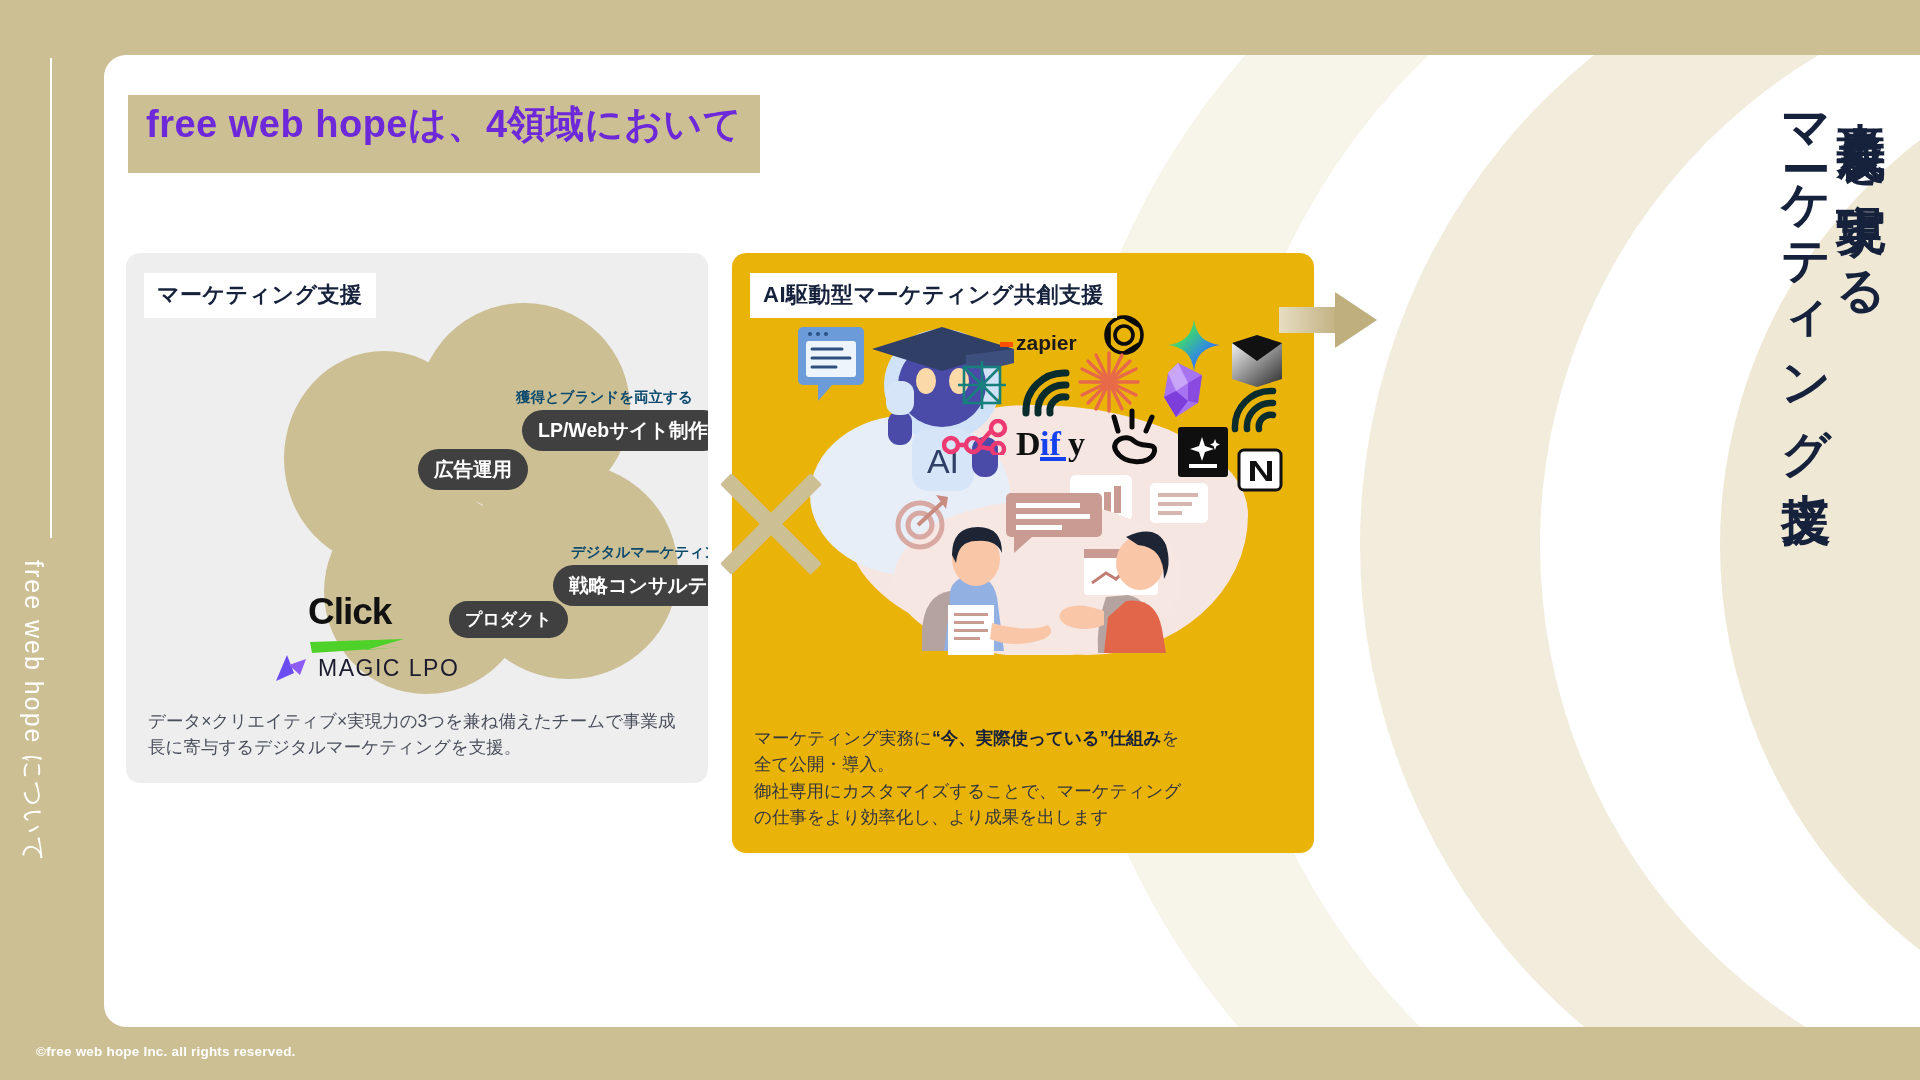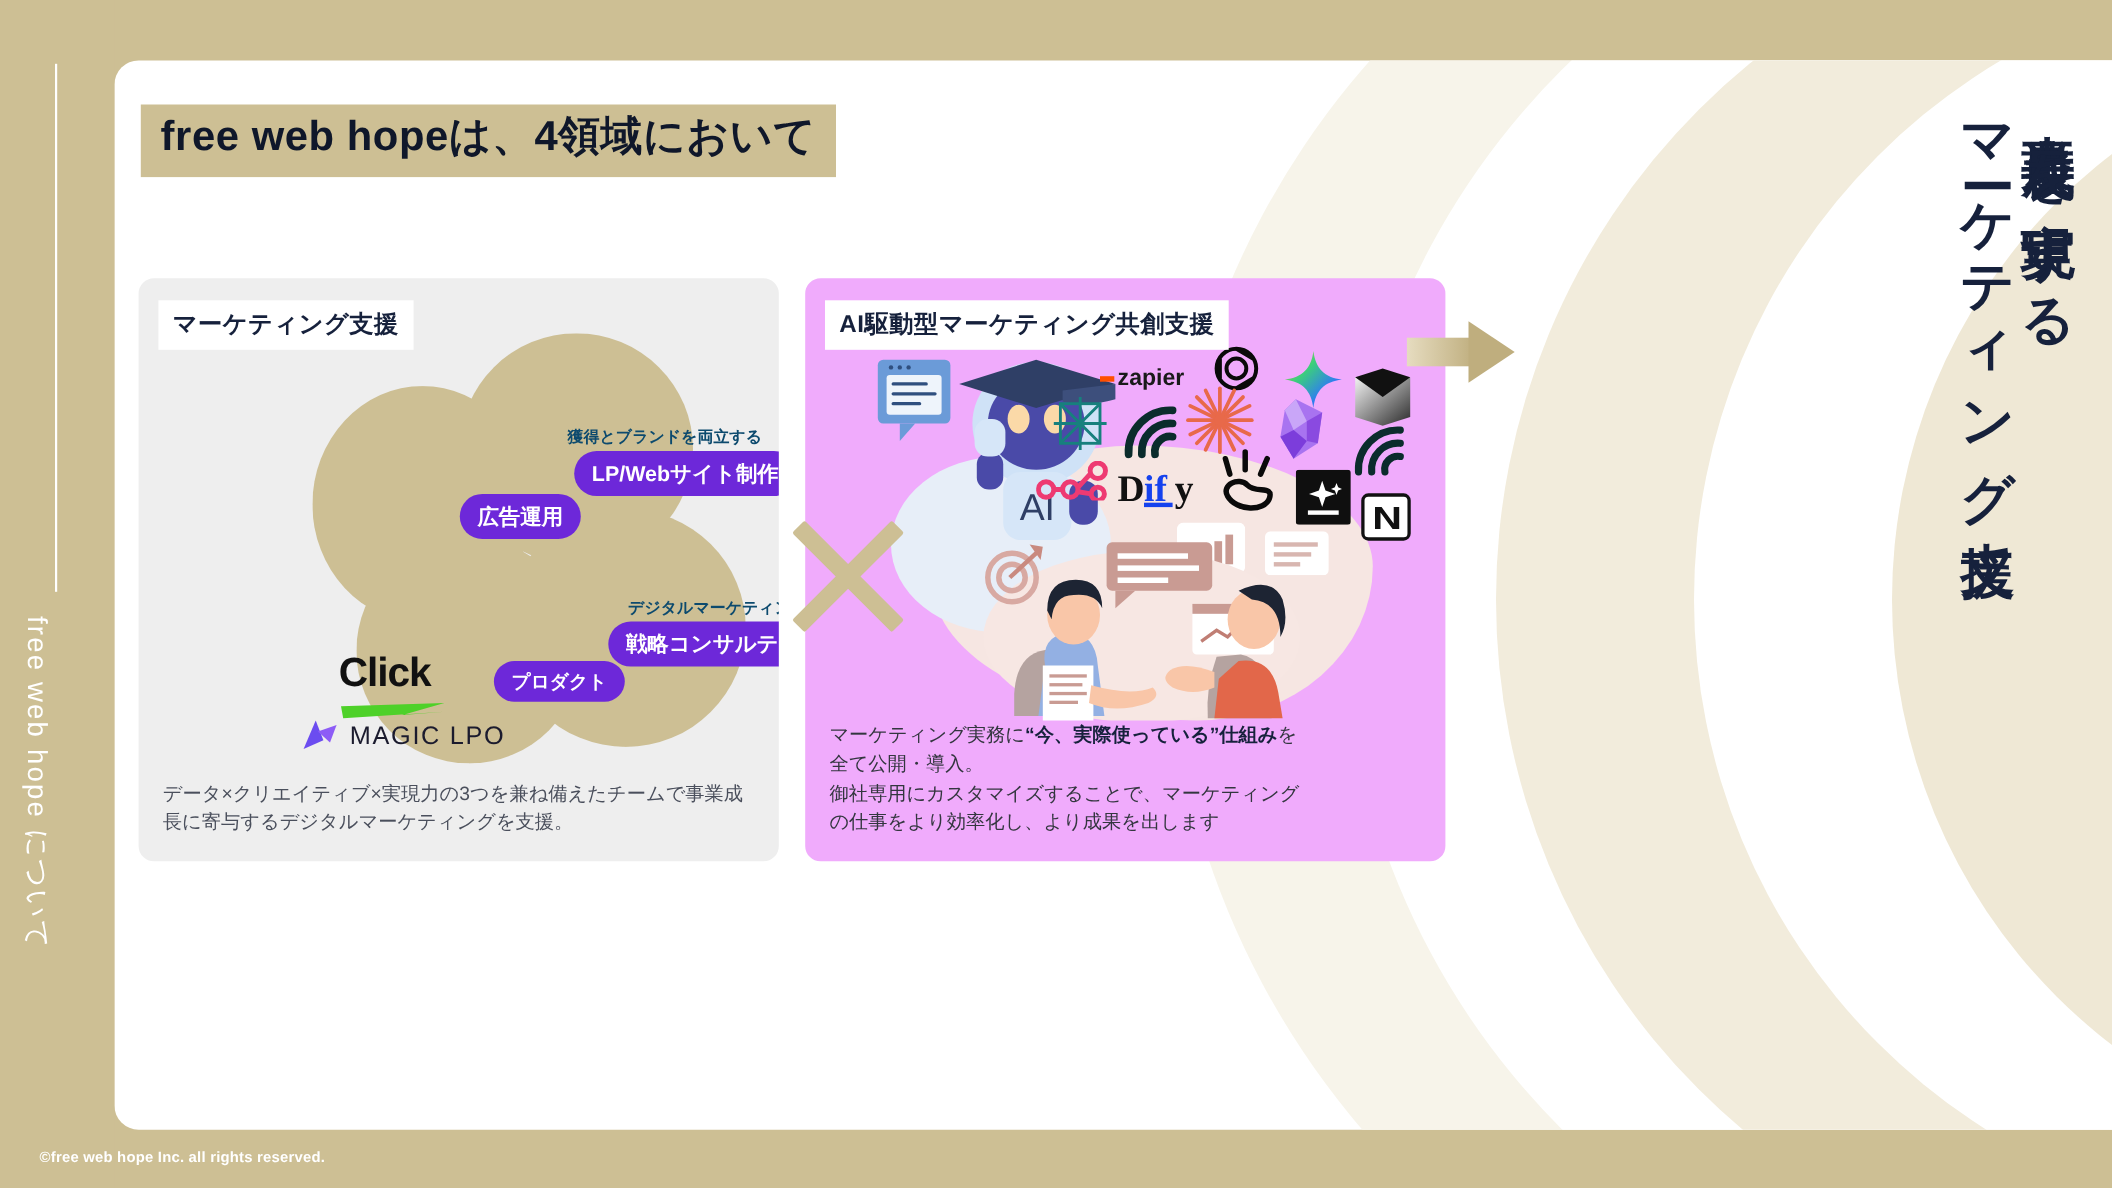--- a/index.html
+++ b/index.html
@@ -42,32 +42,32 @@
   .arc { position: absolute; border-radius: 50%; }
   #arc1 { right: -620px; top: -250px; width: 1480px; height: 1480px; background: #f7f4ea; }
   #arc2 { right: -660px; top: -190px; width: 1360px; height: 1360px; background: #ffffff; }
   #arc3 { right: -700px; top: -140px; width: 1260px; height: 1260px; background: #f2ecdc; }
   #arc4 { right: -760px; top: -80px; width: 1140px; height: 1140px; background: #ffffff; }
   #arc5 { right: -820px; top: -20px; width: 1020px; height: 1020px; background: #efe8d5; }
 
   
   #headline { position: absolute; left: 24px; top: 40px; z-index: 3; }
   .headline-line {
-    display: inline-block; background: #cdbf94; color: #0f172a;
+    display: inline-block; background: #cdbf94; color: #6d28d9;
     font-size: 38px; font-weight: bold; letter-spacing: .5px;
-    padding: 10px 18px 16px 18px; margin-bottom: 9px;
+    padding: 10px 18px 28px 18px; margin-bottom: 9px;
     white-space: nowrap; line-height: 1.05;
   }
 
   
   #cards { position: absolute; left: 22px; top: 198px; z-index: 3; }
 
   .card { position: relative; border-radius: 14px; overflow: hidden; }
   #card-left  { position: absolute; left: 0;   top: 0; width: 582px; height: 530px; background: #eeeeee; }
-  #card-right { position: absolute; left: 606px; top: 0; width: 582px; height: 530px; background: #f0abfc; }
+  #card-right { position: absolute; left: 606px; top: 0; width: 582px; height: 600px; background: #eab308; }
 
   .card-title {
     position: absolute; left: 18px; top: 20px; z-index: 4;
     background: #ffffff; color: #16213c;
     font-size: 22px; font-weight: bold; letter-spacing: .5px;
     padding: 7px 13px 8px 13px; white-space: nowrap;
   }
 
   
   #clover { position: absolute; left: 120px; top: 40px; width: 440px; height: 370px; }
@@ -77,21 +77,21 @@
     background-image: radial-gradient(#cdbf94 33%, transparent 34%);
     background-size: 11px 11px;
   }
   #blob-a { left: 38px;  top: 58px;  width: 200px; height: 215px; }
   #blob-b { left: 172px; top: 10px;  width: 212px; height: 210px; }
   #blob-c { left: 78px;  top: 196px; width: 205px; height: 205px; }
   #blob-d { left: 214px; top: 170px; width: 218px; height: 216px; }
 
   .pill {
     position: absolute; z-index: 5;
-    background: #6d28d9; color: #ffffff;
+    background: #404040; color: #ffffff;
     border-radius: 999px; font-weight: bold;
     white-space: nowrap;
   }
   .caption {
     position: absolute; z-index: 5; color: #0c4a6e;
     font-size: 14.5px; font-weight: bold; white-space: nowrap;
   }
 
   #cap-lp   { left: 270px; top: 95px;  }
   #pill-lp  { left: 276px; top: 117px; font-size: 19.5px; padding: 7px 16px; }

